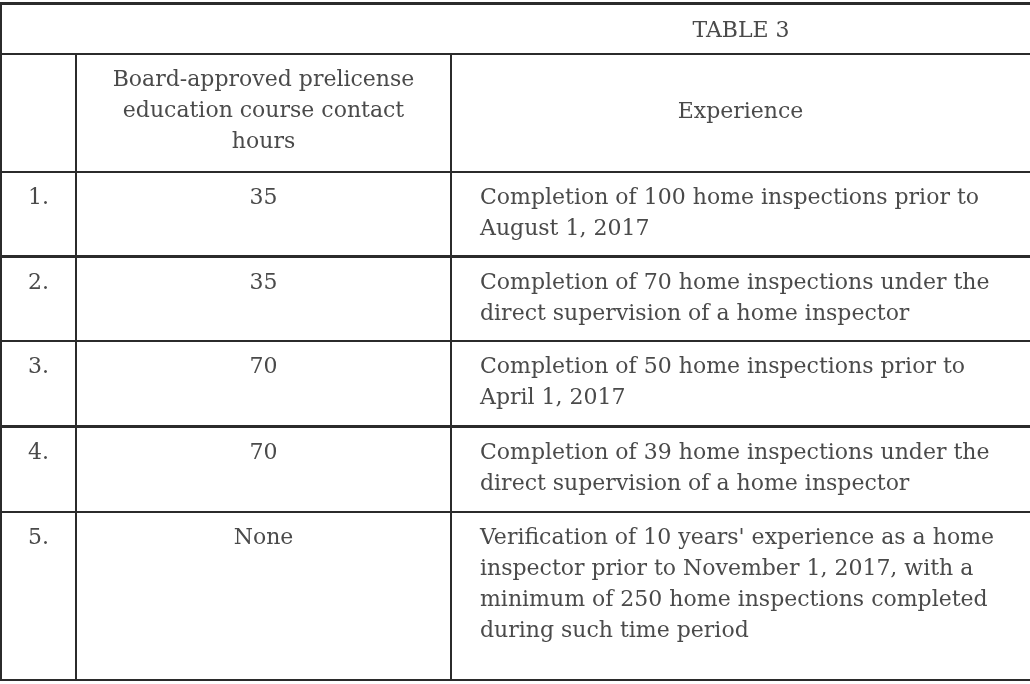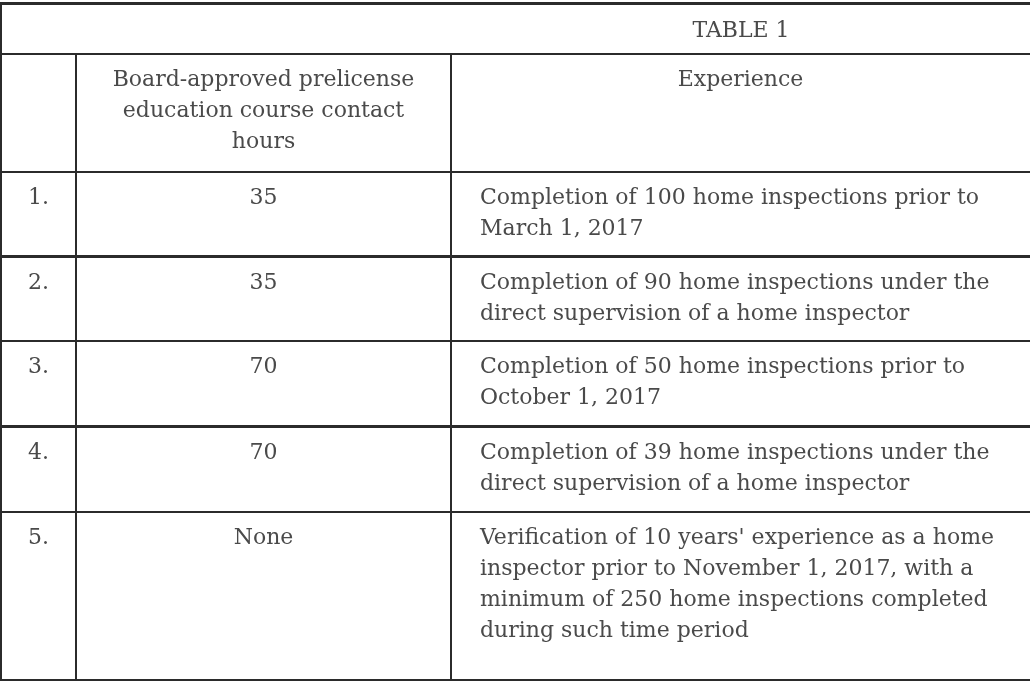--- a/index.html
+++ b/index.html
@@ -20,37 +20,37 @@
   }
   .doc-table tr.thick-top td { border-top-width: 3px; }
   .doc-table tr.title-row td { border-top-width: 3px; }
   .title-cell { height: 48px; }
   .title-text { display: block; margin-left: 449px; width: 580px; text-align: center; padding-top: 9px; }
   .c-num { width: 73px; text-align: center; }
   .c-hours { width: 373px; text-align: center; }
   .c-exp { text-align: left; }
   .head-row td { height: 116px; }
   .head-row .c-hours .inner { padding: 8px 30px 0 30px; }
-  .head-row .c-exp .inner { text-align: center; padding-top: 8px; }
+  .head-row .c-exp .inner { text-align: center; padding-top: 8px; margin-top: 32px; }
   .inner { padding: 8px 0 0 0; }
   .c-exp .inner { padding: 8px 30px 0 28px; }
   .r1 td { height: 82px; }
   .r2 td { height: 82px; }
   .r3 td { height: 83px; }
   .r4 td { height: 83px; }
   .r5 td { height: 166px; }
 </style>
 </head>
 <body>
 
 <table class="doc-table">
   <tbody>
       <tr class="title-row">
     <td colspan="3" class="title-cell">
-      <span class="title-text">TABLE 1</span>
+      <span class="title-text">TABLE 3</span>
     </td>
   </tr>
   <tr class="head-row">
     <td class="c-num">
           <div class="inner"></div>
         </td>
     <td class="c-hours">
           <div class="inner">Board-approved prelicense education course contact hours</div>
         </td>
     <td class="c-exp">
@@ -58,43 +58,43 @@
         </td>
   </tr>
   <tr class="r1">
     <td class="c-num">
           <div class="inner">1.</div>
         </td>
     <td class="c-hours">
           <div class="inner">35</div>
         </td>
     <td class="c-exp">
-          <div class="inner">Completion of 100 home inspections prior to March 1, 2017</div>
+          <div class="inner">Completion of 100 home inspections prior to August 1, 2017</div>
         </td>
   </tr>
   <tr class="r2 thick-top">
     <td class="c-num">
           <div class="inner">2.</div>
         </td>
     <td class="c-hours">
           <div class="inner">35</div>
         </td>
     <td class="c-exp">
-          <div class="inner">Completion of 90 home inspections under the direct supervision of a home inspector</div>
+          <div class="inner">Completion of 70 home inspections under the direct supervision of a home inspector</div>
         </td>
   </tr>
   <tr class="r3">
     <td class="c-num">
           <div class="inner">3.</div>
         </td>
     <td class="c-hours">
           <div class="inner">70</div>
         </td>
     <td class="c-exp">
-          <div class="inner">Completion of 50 home inspections prior to October 1, 2017</div>
+          <div class="inner">Completion of 50 home inspections prior to April 1, 2017</div>
         </td>
   </tr>
   <tr class="r4 thick-top">
     <td class="c-num">
           <div class="inner">4.</div>
         </td>
     <td class="c-hours">
           <div class="inner">70</div>
         </td>
     <td class="c-exp">

